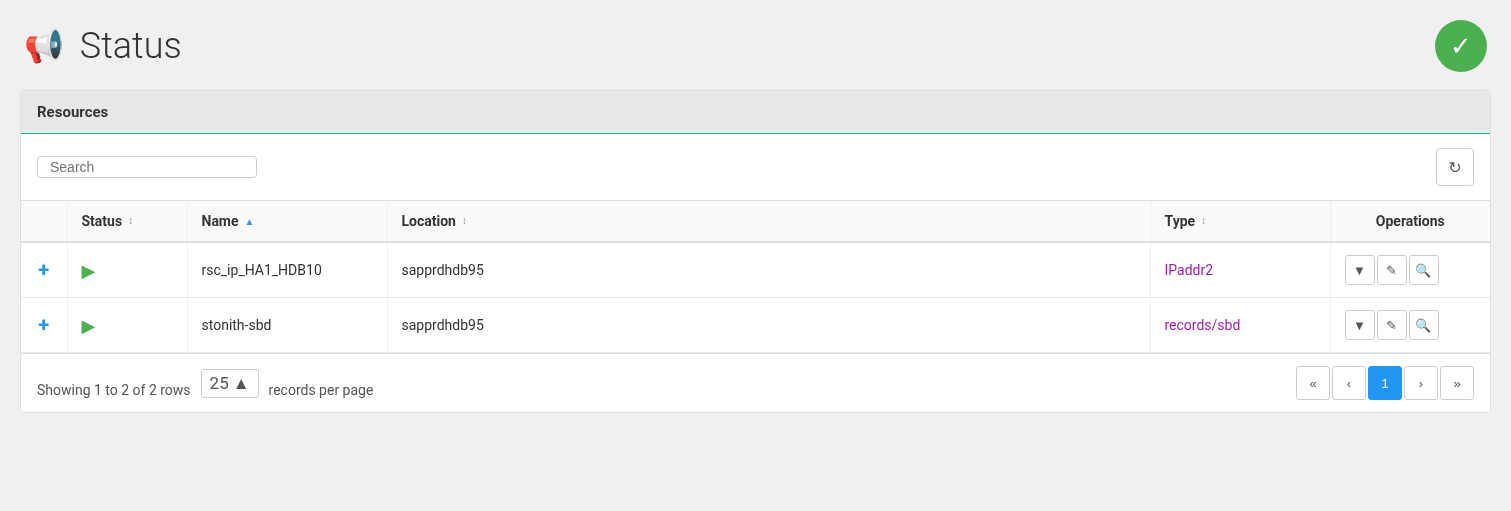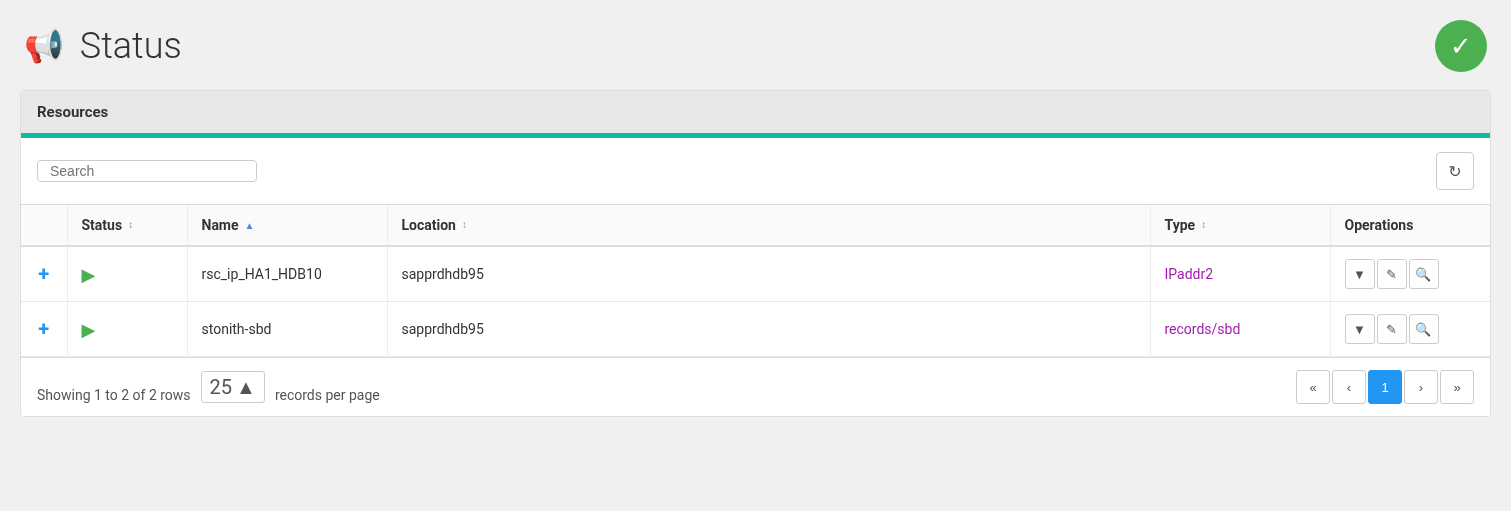--- a/index.html
+++ b/index.html
@@ -47,21 +47,21 @@
       border: 1px solid #ddd;
       border-radius: 4px;
       overflow: hidden;
     }
     .card-header {
       background: #e8e8e8;
       padding: 12px 16px;
       font-weight: 700;
       font-size: 15px;
       color: #333;
-      border-bottom: 5px solid #14b8a6;
+      border-bottom: 1px solid #14b8a6;
     }
     .toolbar {
       display: flex;
       align-items: center;
       justify-content: space-between;
       padding: 14px 16px;
       background: white;
       border-bottom: 1px solid #ddd;
     }
     .search-input {
@@ -96,21 +96,21 @@
     }
     th {
       padding: 12px 14px;
       text-align: left;
       font-size: 14px;
       font-weight: 700;
       color: #333;
       border-right: 1px solid #eee;
       white-space: nowrap;
     }
-    th:last-child { border-right: none; }
+    th:last-child { border-right: none; text-align: center; }
     .th-inner {
       display: flex;
       align-items: center;
       gap: 6px;
     }
     .sort-icon {
       color: #888;
       font-size: 10px;
       display: flex;
       flex-direction: column;
@@ -184,21 +184,21 @@
       font-size: 14px;
       color: #555;
     }
     .per-page-selector {
       display: flex;
       align-items: center;
       gap: 4px;
       border: 1px solid #ccc;
       border-radius: 3px;
       padding: 3px 8px;
-      font-size: 20px;
+      font-size: 17px;
       cursor: pointer;
       background: white;
     }
     .pagination {
       display: flex;
       gap: 2px;
     }
     .page-btn {
       border: 1px solid #ccc;
       background: white;

